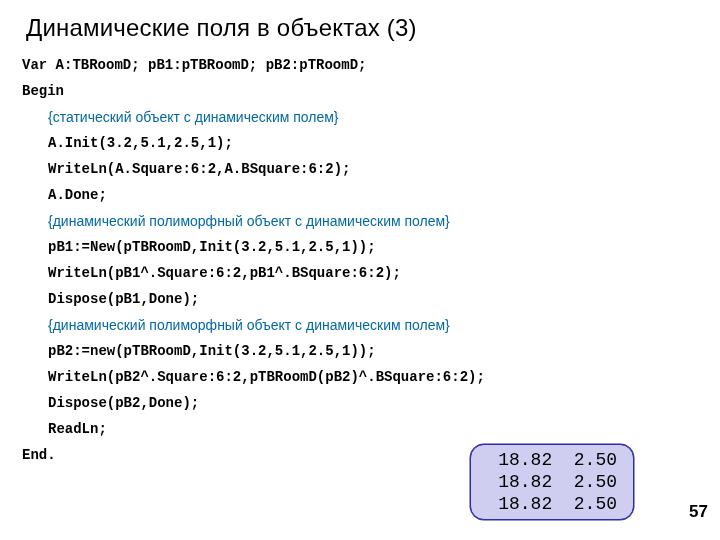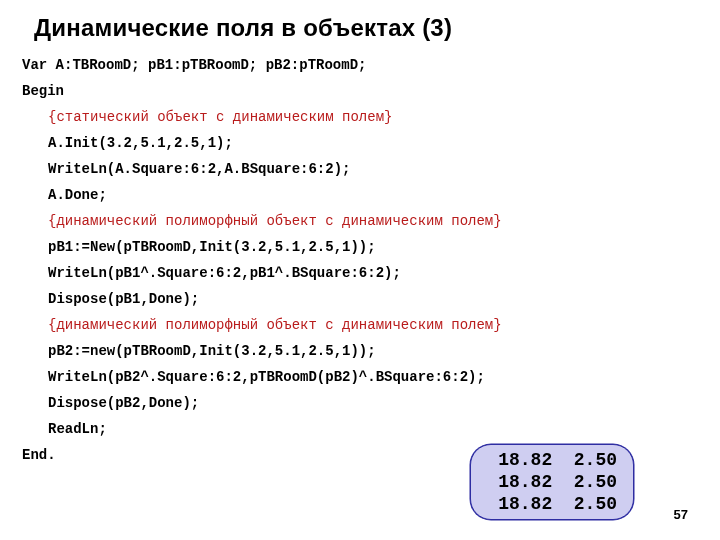--- a/index.html
+++ b/index.html
@@ -14,59 +14,59 @@
   }
   .slide {
     position: relative;
     width: 720px;
     height: 540px;
     padding: 14px 22px 0 22px;
     box-sizing: border-box;
   }
   .title {
     font-family: Arial, Helvetica, sans-serif;
-    font-weight: 700;
+    font-weight: 400;
     font-size: 24px;
-    margin: 0 0 10px 12px;
+    margin: 0 0 10px 4px;
     letter-spacing: 0.2px;
   }
   .code {
     font-family: "Courier New", Courier, monospace;
     font-size: 14px;
     font-weight: 700;
     line-height: 26px;
     white-space: pre;
   }
   .indent1 { padding-left: 26px; }
   .comment {
-    font-family: Liberation Mono, monospace;
-    color: #b91c1c;
+    font-family: Liberation Sans, sans-serif;
+    color: #0369a1;
     font-weight: 400;
   }
   .output-box {
     position: absolute;
     right: 86px;
     bottom: 20px;
     background: #cfcef1;
     border: 1.5px solid #2e2da2;
-    border-radius: 21px;
+    border-radius: 14px;
     padding: 4px 16px 4px 16px;
     font-family: "Courier New", Courier, monospace;
     font-size: 18px;
-    font-weight: 700;
+    font-weight: 400;
     line-height: 22px;
     white-space: pre;
     box-shadow: 0 0 0 0.5px #2e2da2;
   }
   .page-num {
     position: absolute;
-    right: 32px;
+    right: 12px;
     bottom: 18px;
     font-family: Arial, Helvetica, sans-serif;
-    font-size: 13px;
+    font-size: 17px;
     font-weight: 700;
   }
 </style>
 </head>
 <body>
 
 <div class="slide">
   <h1 class="title">Динамические поля в объектах (3)</h1>
 
   <div class="code" id="code-block"><div class="">Var A:TBRoomD; pB1:pTBRoomD; pB2:pTRoomD;</div><div class="">Begin</div><div class="indent1 comment">{статический объект с динамическим полем}</div><div class="indent1">A.Init(3.2,5.1,2.5,1);</div><div class="indent1">WriteLn(A.Square:6:2,A.BSquare:6:2);</div><div class="indent1">A.Done;</div><div class="indent1 comment">{динамический полиморфный объект с динамическим полем}</div><div class="indent1">pB1:=New(pTBRoomD,Init(3.2,5.1,2.5,1));</div><div class="indent1">WriteLn(pB1^.Square:6:2,pB1^.BSquare:6:2);</div><div class="indent1">Dispose(pB1,Done);</div><div class="indent1 comment">{динамический полиморфный объект с динамическим полем}</div><div class="indent1">pB2:=new(pTBRoomD,Init(3.2,5.1,2.5,1));</div><div class="indent1">WriteLn(pB2^.Square:6:2,pTBRoomD(pB2)^.BSquare:6:2);</div><div class="indent1">Dispose(pB2,Done);</div><div class="indent1">ReadLn;</div><div class="">End.</div></div>

